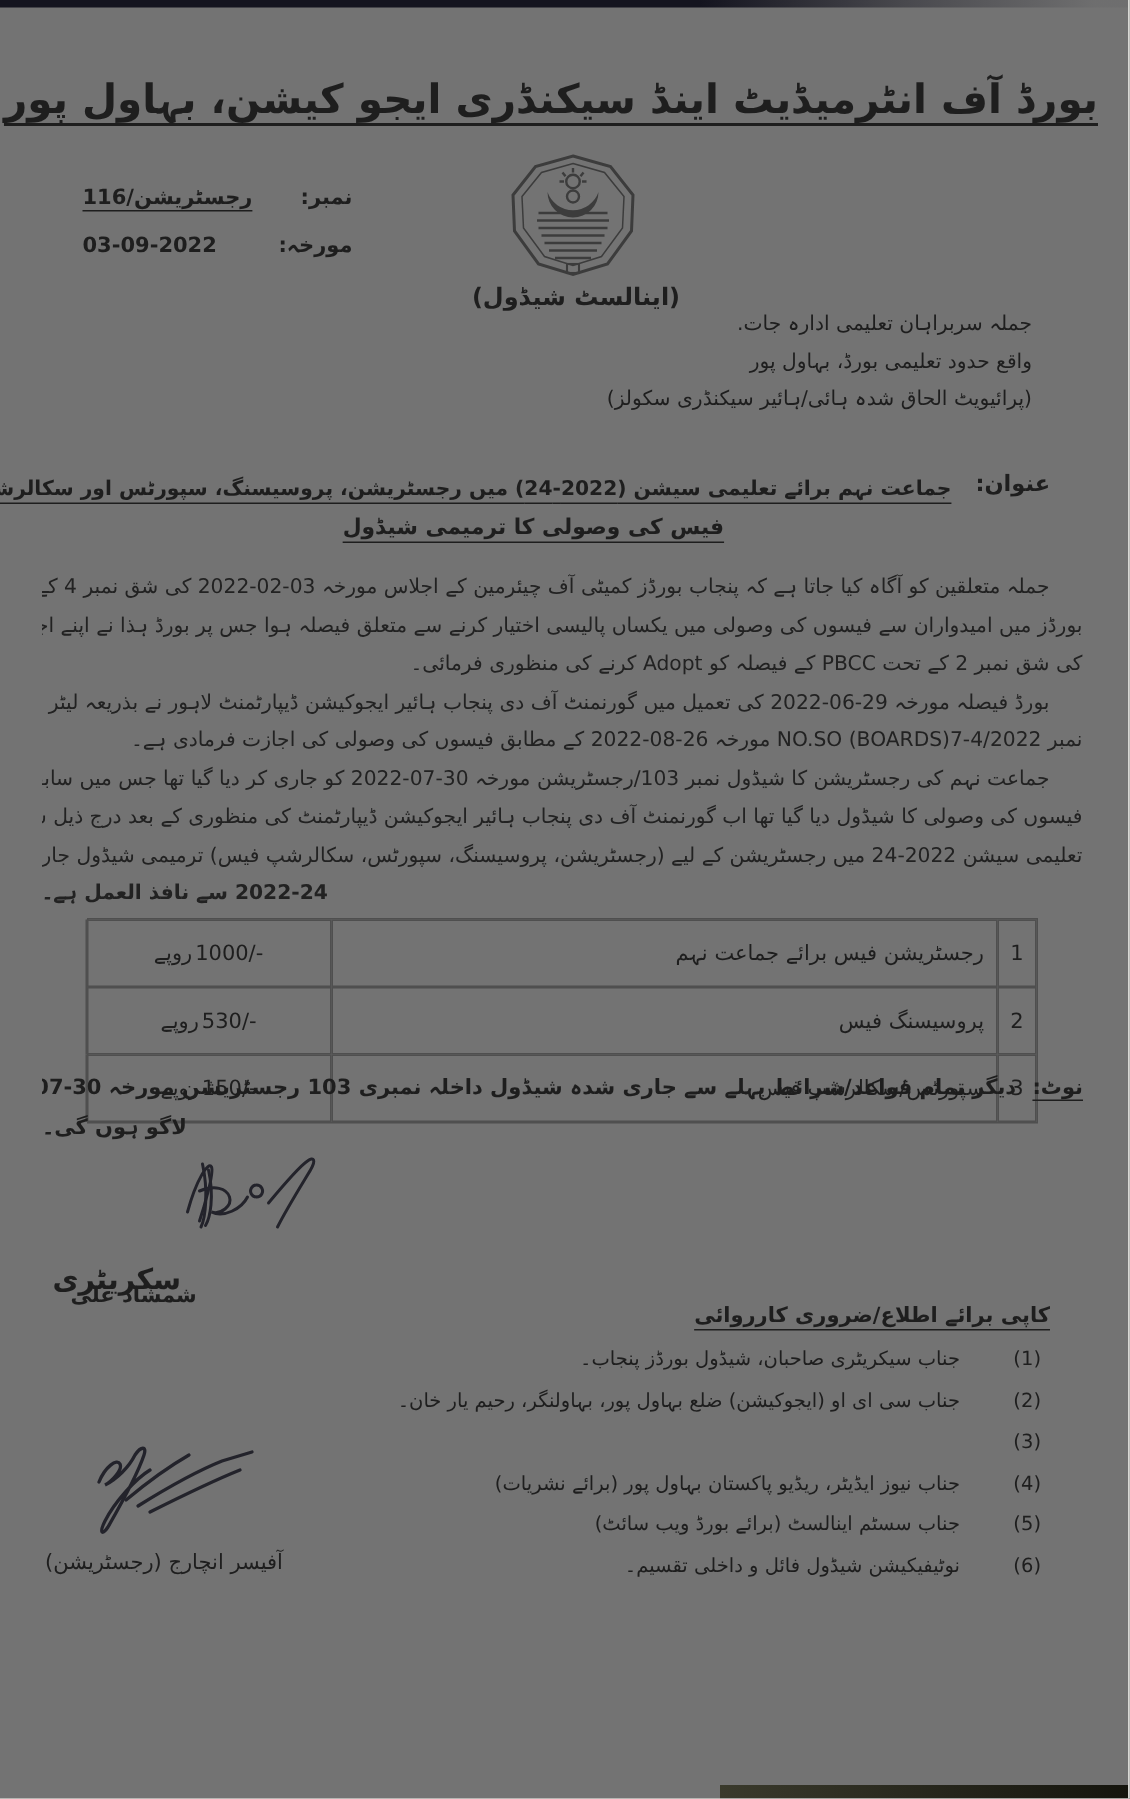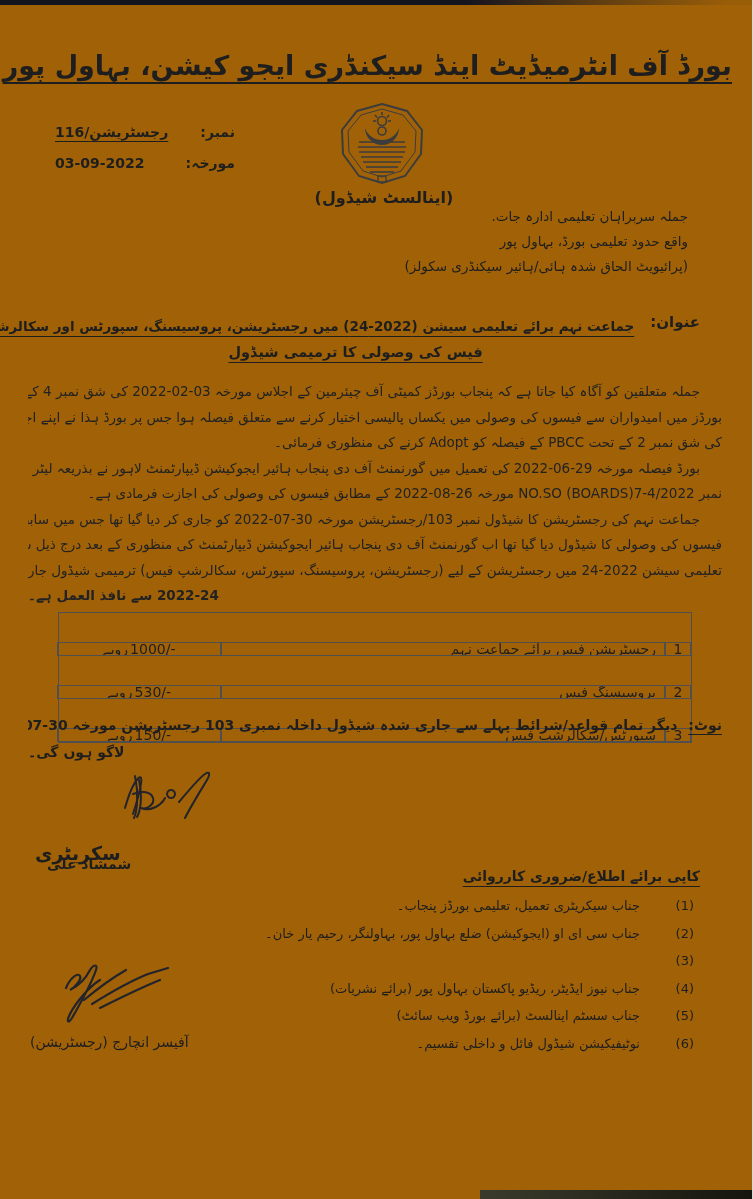--- a/index.html
+++ b/index.html
@@ -1,19 +1,19 @@
 <!DOCTYPE html>
 <html lang="ur"><head>
 <meta charset="utf-8">
 <style>
   * { margin:0; padding:0; box-sizing:border-box; }
   html,body { background:#e9e9e6; }
   body { width:753px; height:1199px; position:relative; margin:0 auto;
          font-family:"DejaVu Sans", sans-serif; color:#1e1e1e; }
-  .page { position:absolute; inset:0; background:#a16207; overflow:hidden;
+  .page { position:absolute; inset:0; background:#737373; overflow:hidden;
           border-right:1px solid #d8d8d4; }
 
   
   .scan-top { position:absolute; top:0; left:0; height:5px; width:100%;
     background:linear-gradient(to right,#14141f 0%,#14141f 62%,rgba(20,20,31,.45) 80%,rgba(20,20,31,.05) 97%); }
   .scan-bottom { position:absolute; bottom:0; right:0; height:9px; width:272px;
     background:linear-gradient(to right,#3a3a2c,#15150e); }
 
   
   .title { position:absolute; top:50px; left:20px; right:20px; text-align:center;
@@ -48,22 +48,22 @@
   
   .paras { position:absolute; top:379px; left:28px; right:30px; direction:rtl;
     font-size:13.5px; line-height:25.5px; color:#222; overflow:hidden; }
   .pline { white-space:nowrap; text-align:right; }
   .pline.indent { padding-right:22px; }
   .pline.endleft { text-align:left;font-weight:bold; }
 
   
   .feetable { position:absolute; top:612px; left:58px; width:634px; direction:rtl;
     display:grid; grid-template-columns:26px 444px 164px; border:1px solid #4f4f4f; }
-  .feetable .cell { border:1px solid #4f4f4f; height:14px; display:flex; align-items:center;
-    font-size:14px; overflow:hidden;margin-top:29px; }
+  .feetable .cell { border:1px solid #4f4f4f; height:45px; display:flex; align-items:center;
+    font-size:14px; overflow:hidden; }
   .feetable .sn { justify-content:center; }
   .feetable .desc { justify-content:flex-start; padding-right:8px; }
   .feetable .amt { justify-content:center; direction:ltr; gap:2px; }
 
   
   .note { position:absolute; top:712px; left:28px; right:30px; direction:rtl;
     font-weight:bold; font-size:14px; line-height:27px; overflow:hidden; }
   .note .lbl { text-decoration:underline; text-underline-offset:4px; margin-left:6px; }
   .note .l1 { white-space:nowrap; }
   .note .l2 { text-align:left; }
@@ -208,21 +208,21 @@
       </g>
     </svg>
     <div class="name">شمشاد علی</div>
     <div class="desig">سکریٹری</div>
   </div>
 
   <div class="cc">
     <div class="head">کاپی برائے اطلاع/ضروری کارروائی</div>
     <div class="item">
       <span class="num">(1)</span>
-      <span>جناب سیکریٹری تعمیل، تعلیمی بورڈز پنجاب۔</span>
+      <span>جناب سیکریٹری صاحبان، شیڈول بورڈز پنجاب۔</span>
     </div>
     <div class="item">
       <span class="num">(2)</span>
       <span>جناب سی ای او (ایجوکیشن) ضلع بہاول پور، بہاولنگر، رحیم یار خان۔</span>
     </div>
     <div class="item">
       <span class="num">(3)</span>
     </div>
     <div class="item">
       <span class="num">(4)</span>

